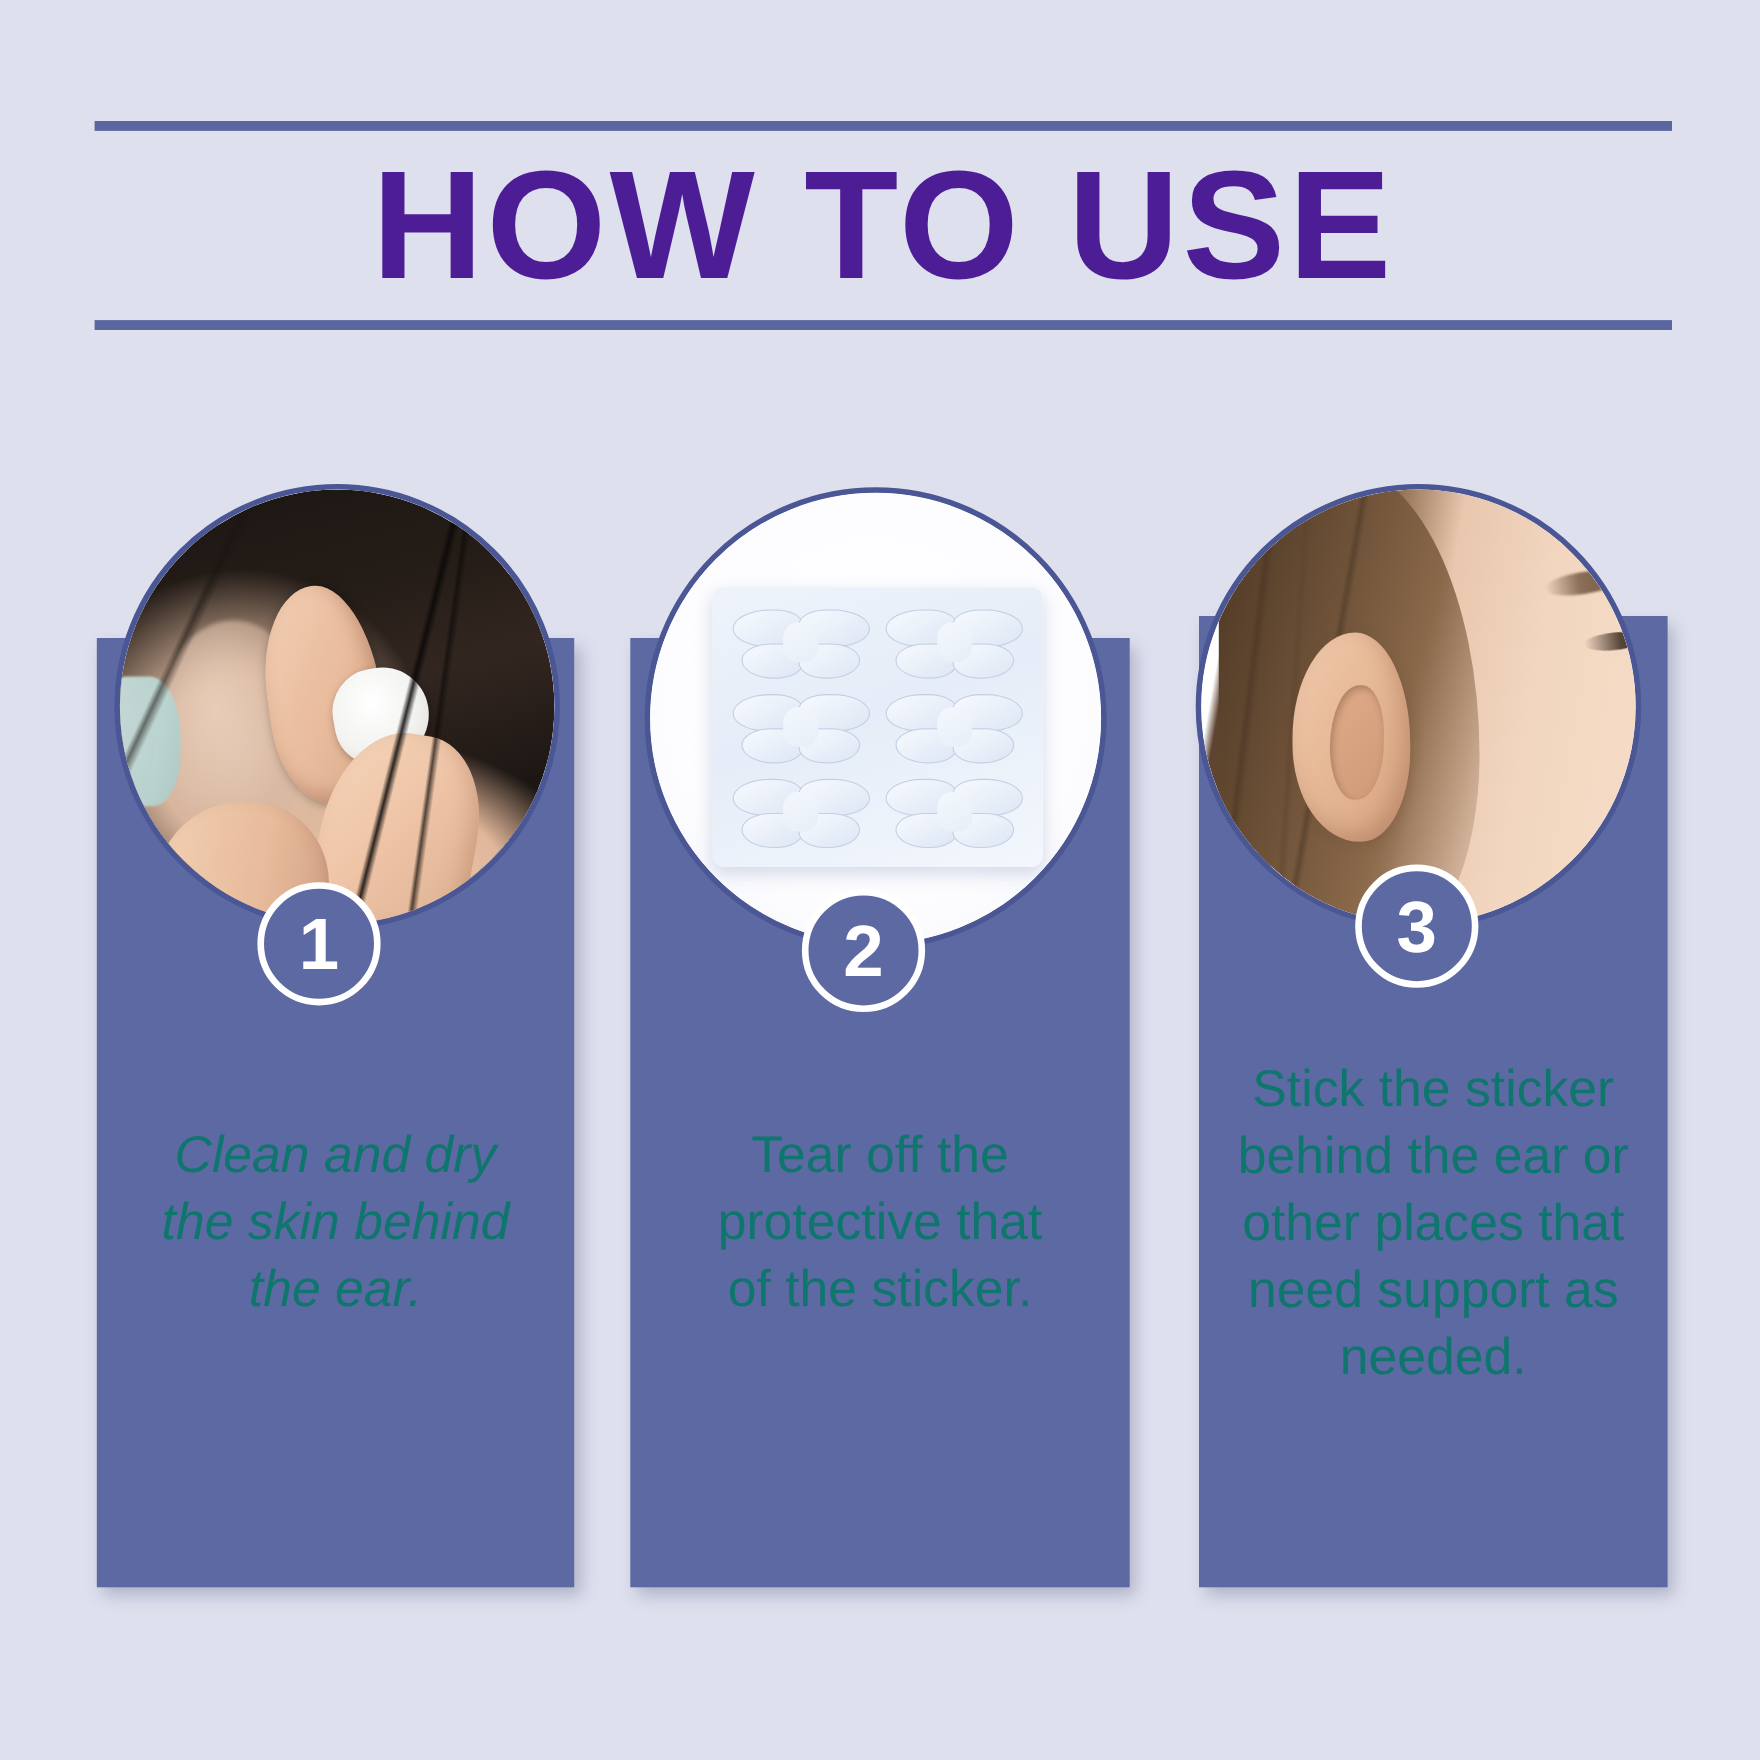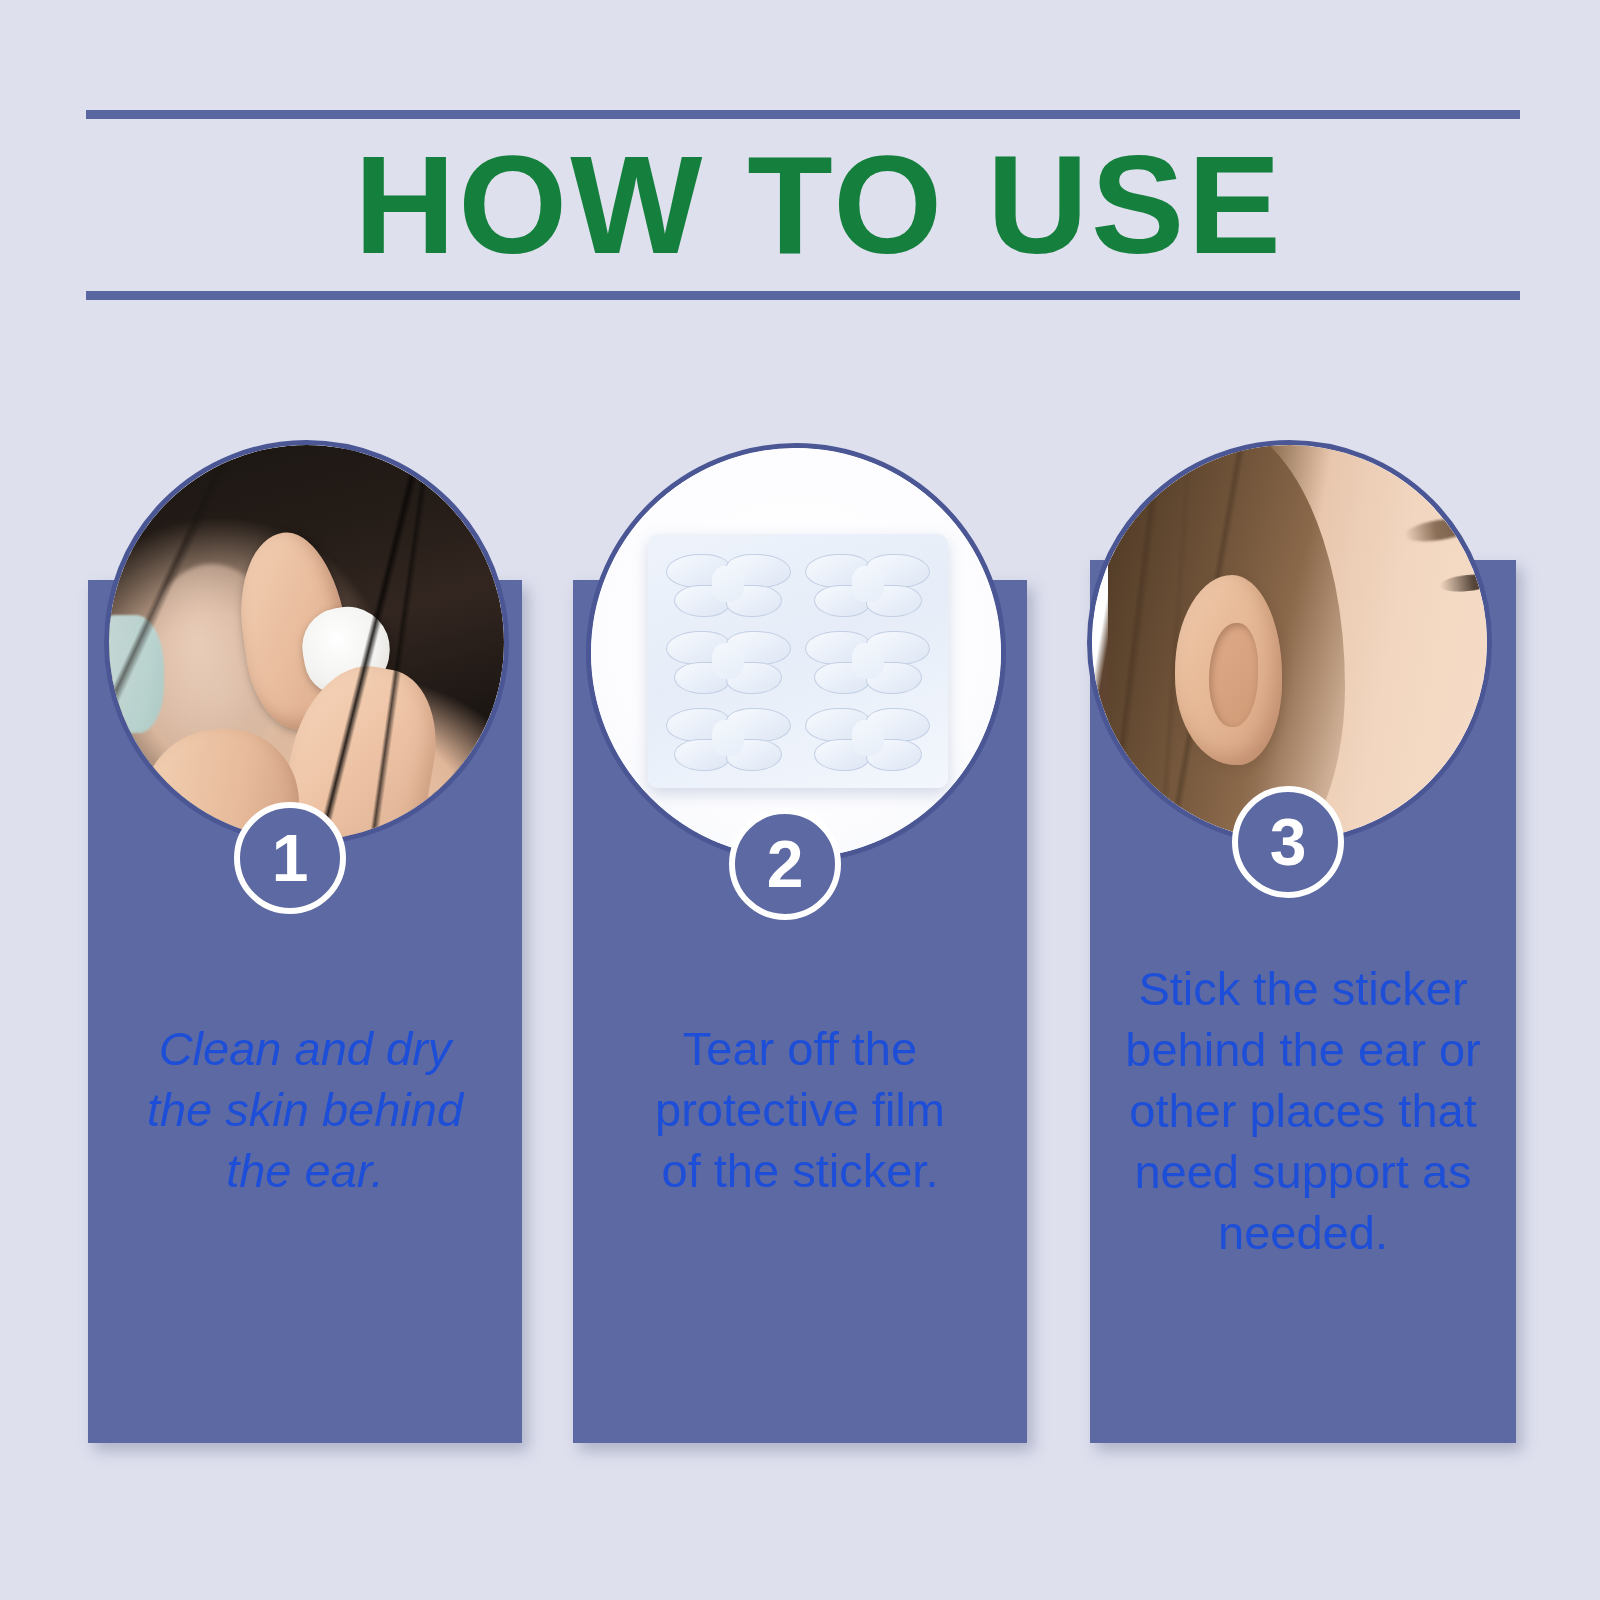--- a/index.html
+++ b/index.html
@@ -27,31 +27,31 @@
     position: absolute;
     left: 0;
     width: 100%;
     height: 9px;
     background: #5a66a0;
   }
   .rule-top { top: 0; }
   .rule-bottom { bottom: 0; }
   .page-title {
     position: absolute;
-    left: 16px;
+    left: 0;
     top: 0;
     width: 100%;
     height: 100%;
     display: flex;
     align-items: center;
     justify-content: center;
     font-size: 140px;
     font-weight: bold;
     letter-spacing: 3px;
-    color: #15803d;
+    color: #4c1d95;
     line-height: 1;
     white-space: nowrap;
     user-select: none;
   }
 
   
   .steps {
     position: absolute;
     left: 0;
     top: 0;
@@ -280,21 +280,21 @@
   }
   .step-1 .badge { left: 146px; top: 362px; }
   .step-2 .badge { left: 156px; top: 368px; }
   .step-3 .badge { left: 142px; top: 346px; }
 
   
   .caption {
     position: absolute;
     left: 0;
     width: 100%;
-    color: #1d4ed8;
+    color: #0f766e;
     text-align: center;
     font-size: 47px;
     line-height: 1.30;
     padding: 0 14px;
     box-sizing: border-box;
     white-space: pre-line;
   }
   .step-1 .caption { top: 578px; font-style: italic; }
   .step-2 .caption { top: 578px; }
   .step-3 .caption { top: 518px; }
@@ -382,21 +382,21 @@
                 <span class="w-br"></span>
               <span class="body"></span>
             </div>
           </div>
         </div>
       </div>
     </div>
 
     <div class="badge">2</div>
     <div class="caption">Tear off the
-protective film
+protective that
 of the sticker.</div>
   </div>
 
   <div class="step step-3">
     <div class="panel"></div>
 
     <div class="photo-ring">
       <div class="photo-inner">
         <div class="ph3-bg"></div>
         <div class="ph3-hair"></div>

